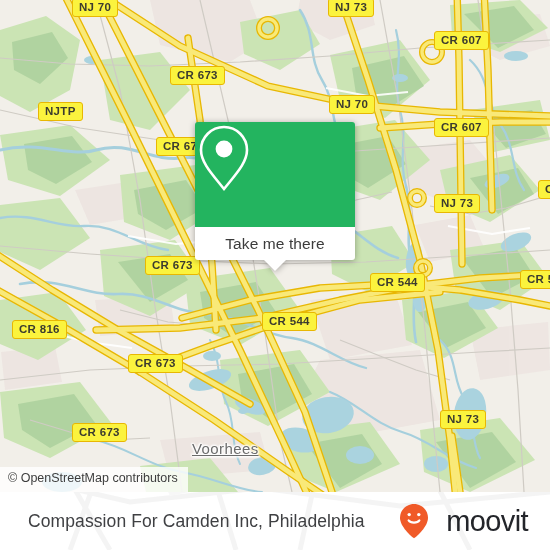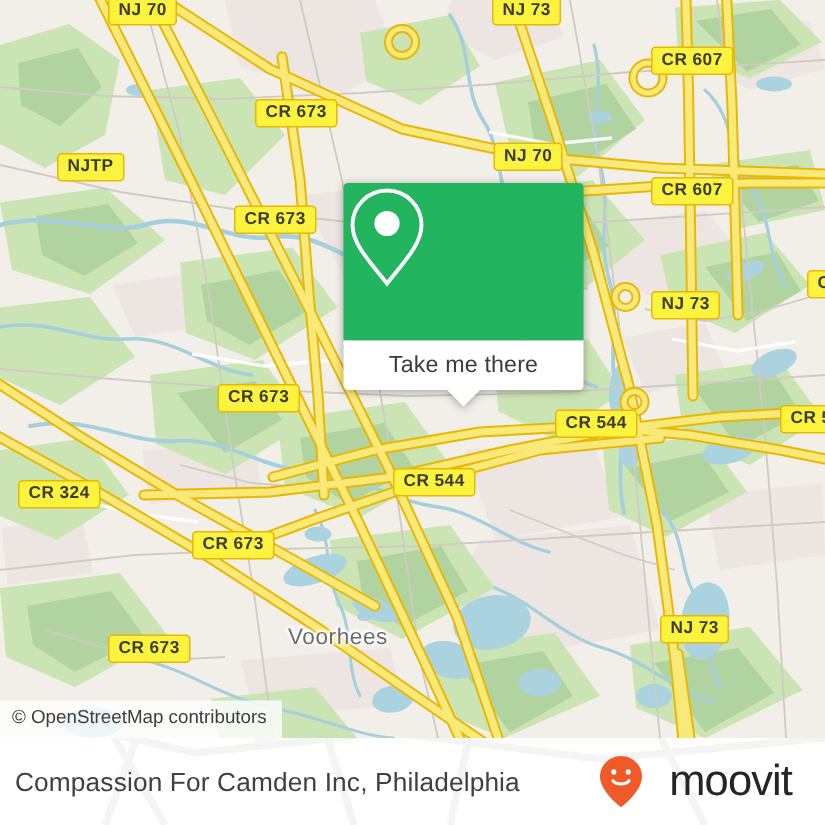--- a/index.html
+++ b/index.html
@@ -40,21 +40,20 @@
     white-space:nowrap;
     text-shadow:
       1px 0 2px #fff,-1px 0 2px #fff,0 1px 2px #fff,0 -1px 2px #fff,
       1px 1px 2px #fff,-1px -1px 2px #fff;
   }
 
   
   #callout{
     position:absolute;left:195px;top:122px;width:160px;
     filter:drop-shadow(0 1px 3px rgba(0,0,0,.33));
-    margin-left:34px;
   }
   #callout-green{
     width:160px;height:105px;background:#23B45F;
     border-radius:3px 3px 0 0;
     display:flex;align-items:center;justify-content:center;
   }
   #callout-foot{
     width:160px;height:33px;background:#fff;
     border-radius:0 0 3px 3px;
     display:flex;align-items:center;justify-content:center;
@@ -79,21 +78,21 @@
     font-size:12.5px;color:#3d3d3d;
     white-space:nowrap;
   }
 
   
   #footer{
     position:absolute;left:0;top:492px;width:550px;height:58px;
     background:#FFFFFF;
     display:flex;align-items:center;justify-content:space-between;
     box-sizing:border-box;
-    padding:0 22px 0 10px;
+    padding:0 22px 0 28px;
     overflow:hidden;
   }
   #footer-watermark{
     position:absolute;left:0;top:-60px;width:550px;height:118px;
     opacity:.40;pointer-events:none;
   }
   #footer-title{
     position:relative;z-index:2;
     font-size:17.5px;color:#3f4043;letter-spacing:.1px;white-space:nowrap;
   }
@@ -293,37 +292,37 @@
         </g>
         <g fill="none" stroke="#F9E978" stroke-width="3.4">
           <circle cx="432" cy="52" r="10"></circle>
           <circle cx="268" cy="28" r="9"></circle>
           <circle cx="417" cy="198" r="7"></circle>
           <circle cx="423" cy="268" r="7"></circle>
         </g>
       </g>
     </svg>
 
-    <div class="place-label" style="left:192px;top:416px;">Voorhees</div>
+    <div class="place-label" style="left:192px;top:440px;text-decoration:underline;">Voorhees</div>
 
     <div class="shield" style="left:72px;top:-2px;">NJ 70</div>
     <div class="shield" style="left:328px;top:-2px;">NJ 73</div>
     <div class="shield" style="left:434px;top:31px;">CR 607</div>
     <div class="shield" style="left:170px;top:66px;">CR 673</div>
     <div class="shield" style="left:329px;top:95px;">NJ 70</div>
     <div class="shield" style="left:38px;top:102px;">NJTP</div>
     <div class="shield" style="left:434px;top:118px;">CR 607</div>
     <div class="shield" style="left:156px;top:137px;">CR 673</div>
     <div class="shield" style="left:434px;top:194px;">NJ 73</div>
     <div class="shield" style="left:538px;top:180px;">CR</div>
     <div class="shield" style="left:145px;top:256px;">CR 673</div>
     <div class="shield" style="left:370px;top:273px;">CR 544</div>
     <div class="shield" style="left:520px;top:270px;">CR 5</div>
     <div class="shield" style="left:262px;top:312px;">CR 544</div>
-    <div class="shield" style="left:12px;top:320px;">CR 324</div>
+    <div class="shield" style="left:12px;top:320px;">CR 816</div>
     <div class="shield" style="left:128px;top:354px;">CR 673</div>
     <div class="shield" style="left:72px;top:423px;">CR 673</div>
     <div class="shield" style="left:440px;top:410px;">NJ 73</div>
 
     <div id="callout">
       <div id="callout-green">
         <svg width="58" height="72" viewBox="0 0 58 72">
           <path d="M29,5 C16.3,5 6,15.3 6,28 C6,41 18,53 29,67 C40,53 52,41 52,28 C52,15.3 41.7,5 29,5 Z" fill="none" stroke="#FFFFFF" stroke-width="2.6"></path>
           <circle cx="29" cy="27" r="8.4" fill="#FFFFFF"></circle>
         </svg>

